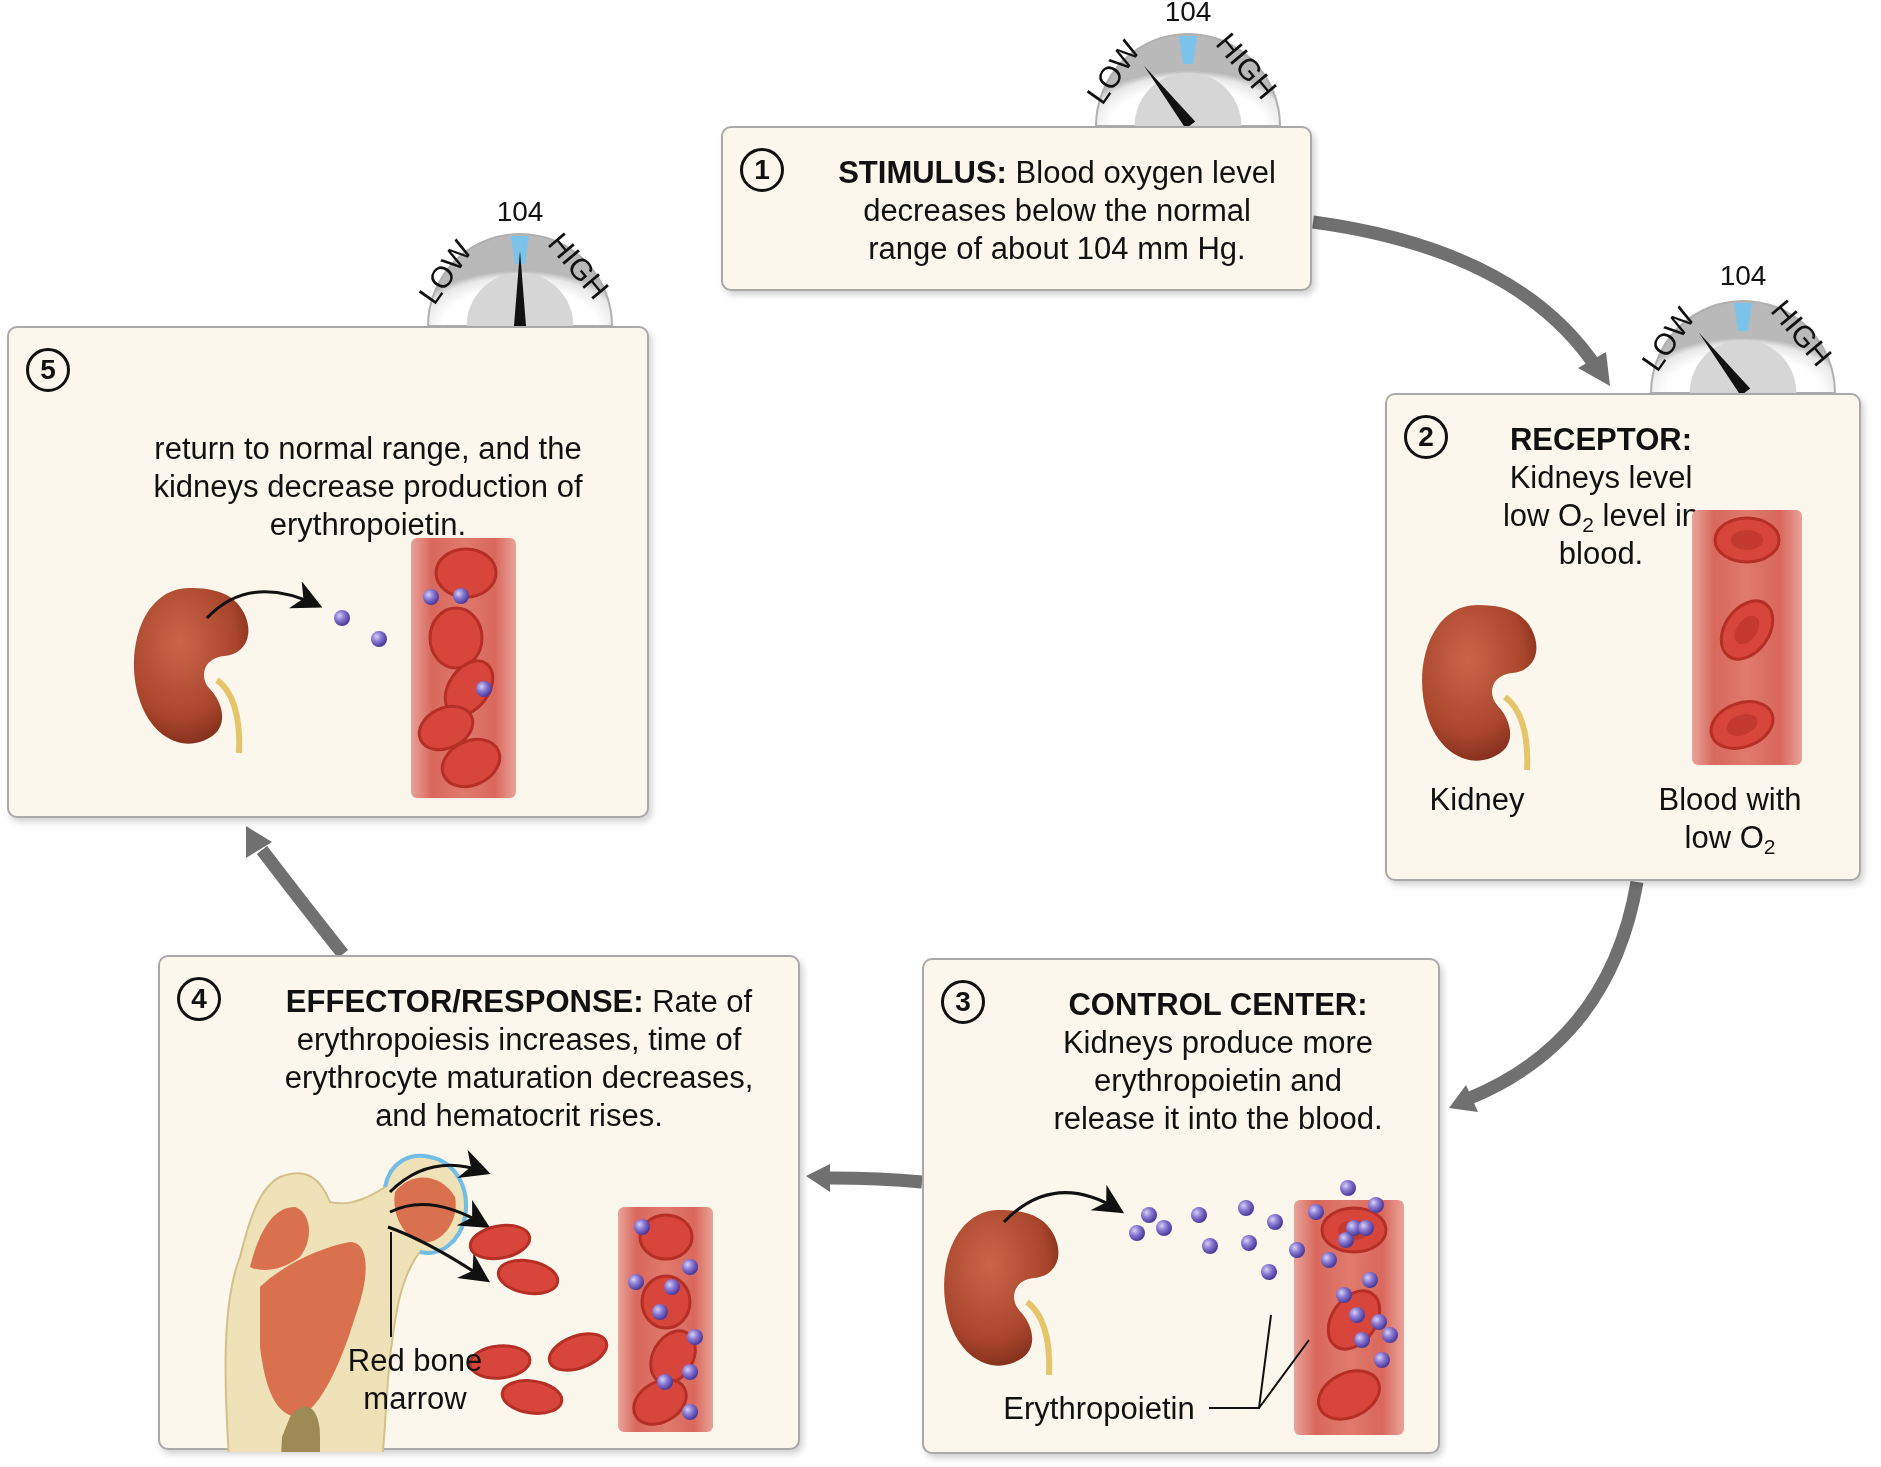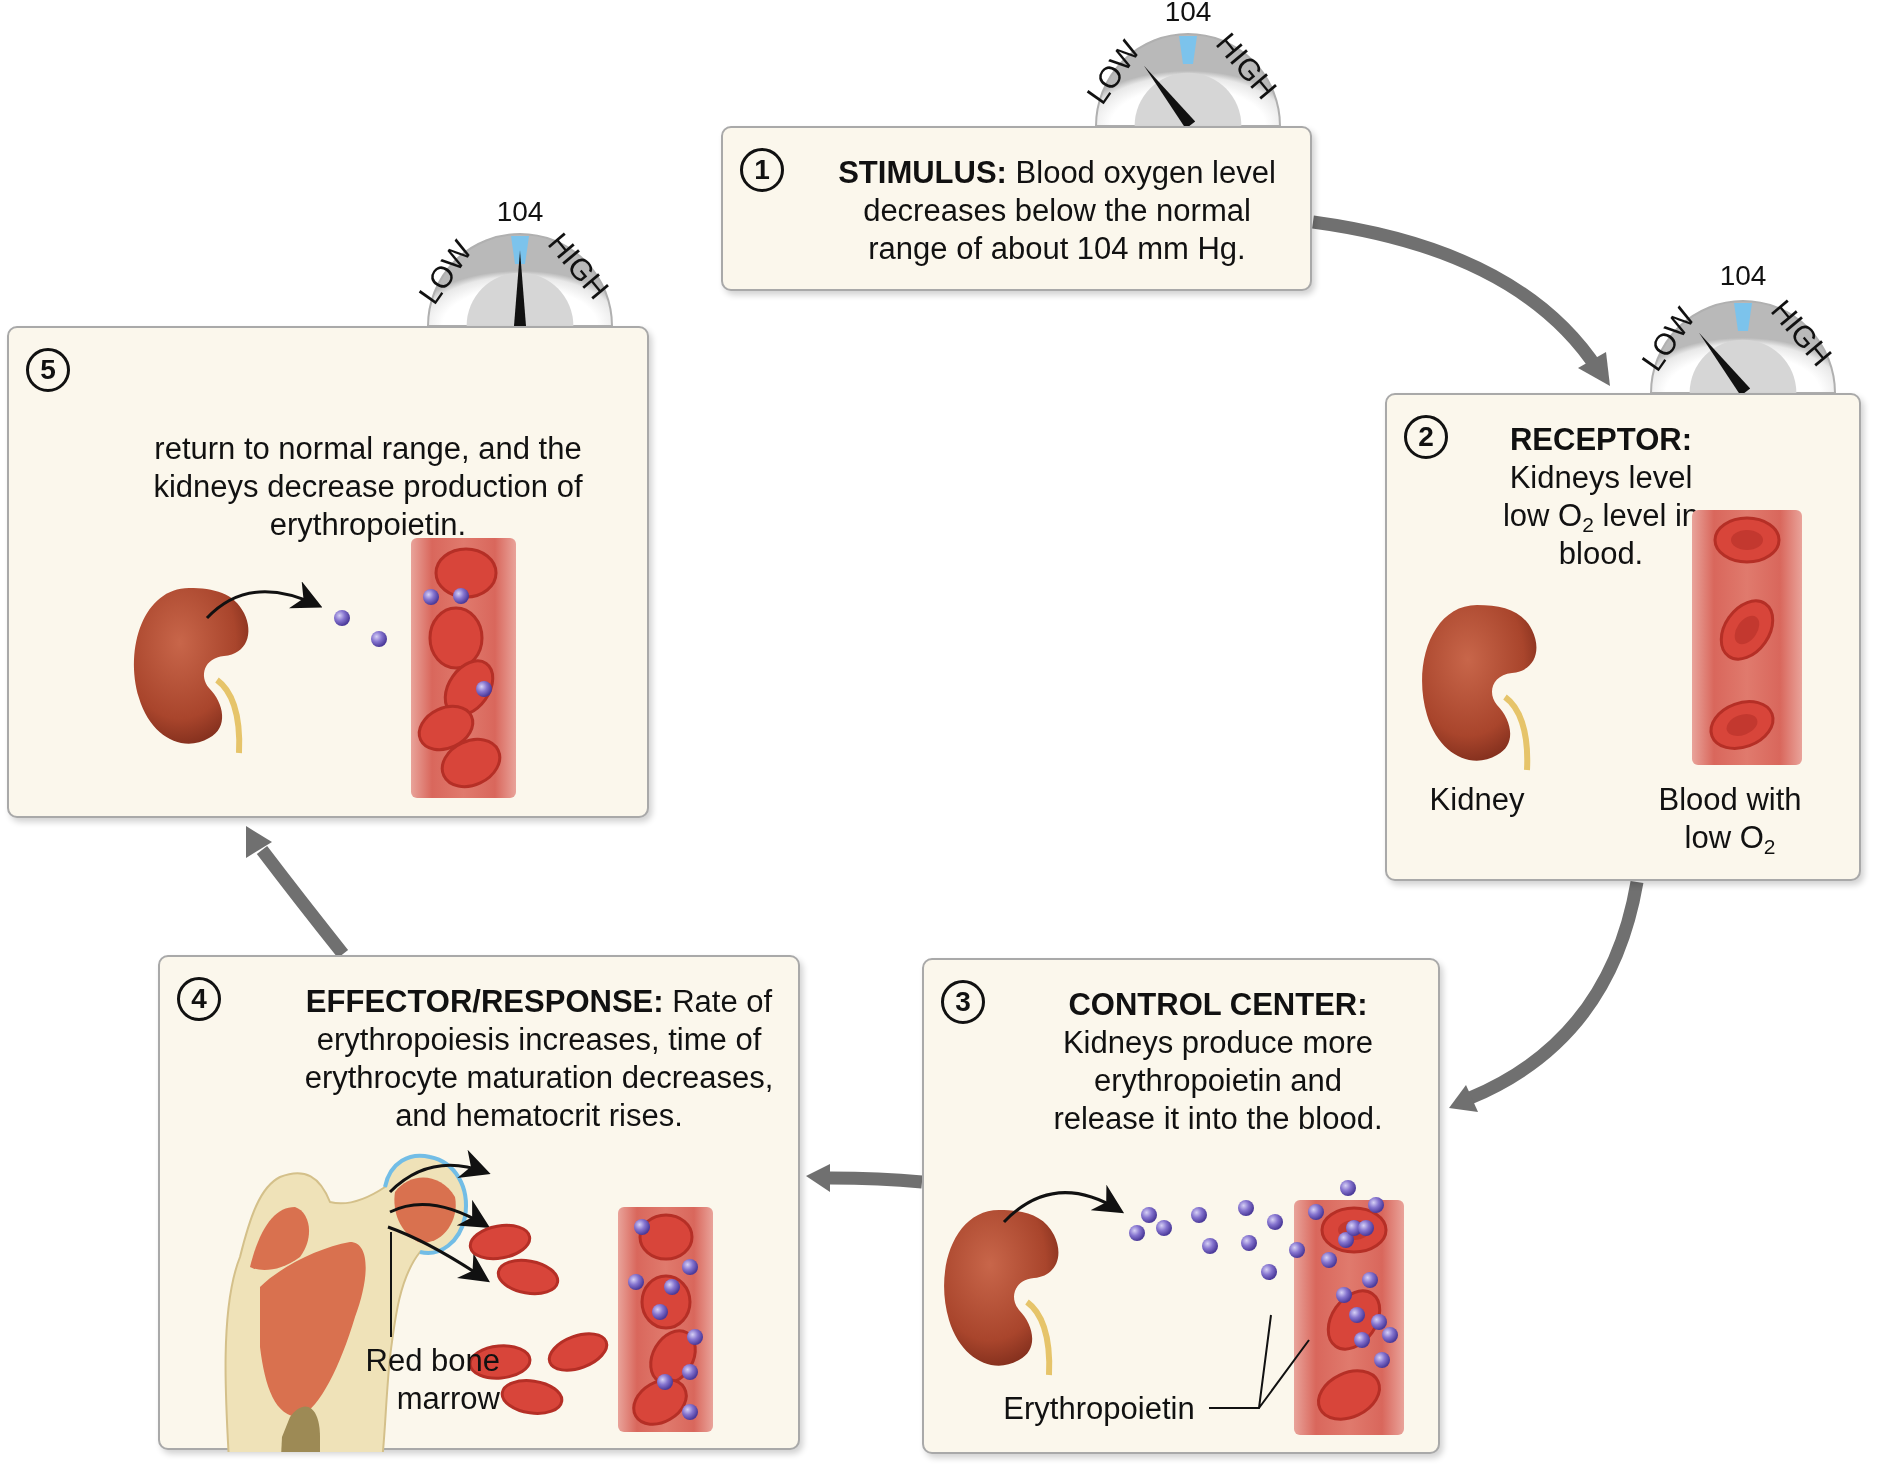--- a/index.html
+++ b/index.html
@@ -188,21 +188,21 @@
           <circle cx="424" cy="228" r="8" fill="url(#epoGrad)"></circle>
           <circle cx="452" cy="245" r="8" fill="url(#epoGrad)"></circle>
         </g>
       <path d="M285,448 L335,448 L347,355 M335,448 L385,380" fill="none" stroke="#111" stroke-width="2"></path>
     </svg>
     <div class="lbl" style="left:60px; top:430px; width:230px; text-align:center;">Erythropoietin</div>
   </div>
 
   <div class="box" style="left:158px; top:955px; width:642px; height:495px;">
     <div class="num" style="left:17px; top:20px;">4</div>
-    <div class="text" style="left:84px; top:26px; width:550px;margin-left:20px;">
+    <div class="text" style="left:84px; top:26px; width:550px;">
       <span class="title">EFFECTOR/RESPONSE:</span>
       <span>Rate of</span><br>
       <span>erythropoiesis increases, time of</span><br>
       <span>erythrocyte maturation decreases,</span><br>
       <span>and hematocrit rises.</span>
     </div>
     <svg style="position:absolute; left:0; top:0;" width="642" height="495">
       <g transform="translate(60,190)">
         <path d="M10,330 C5,250 0,160 20,110 C30,70 40,40 60,30 C85,20 100,30 110,55 C130,60 150,50 165,40 C170,15 190,5 210,10 C235,15 250,40 245,70 C240,95 220,110 200,105 C180,130 175,170 170,210 C165,260 165,300 160,330 Z" fill="#efe2b8" stroke="#d4c08a" stroke-width="2"></path>
         <path d="M165,40 C170,15 190,5 210,10 C235,15 250,40 245,70 C240,95 220,110 200,105" fill="none" stroke="#72bde6" stroke-width="4"></path>
@@ -236,21 +236,21 @@
           <circle cx="512" cy="330" r="8" fill="url(#epoGrad)"></circle>
           <circle cx="530" cy="310" r="8" fill="url(#epoGrad)"></circle>
           <circle cx="500" cy="355" r="8" fill="url(#epoGrad)"></circle>
           <circle cx="535" cy="380" r="8" fill="url(#epoGrad)"></circle>
           <circle cx="530" cy="415" r="8" fill="url(#epoGrad)"></circle>
           <circle cx="505" cy="425" r="8" fill="url(#epoGrad)"></circle>
           <circle cx="530" cy="455" r="8" fill="url(#epoGrad)"></circle>
           <circle cx="476" cy="325" r="8" fill="url(#epoGrad)"></circle>
         </g>
     </svg>
-    <div class="lbl" style="left:170px; top:385px; width:170px; text-align:right;">
+    <div class="lbl" style="left:170px; top:385px; width:170px; text-align:center;">
       <span>Red bone</span><br>
       <span>marrow</span>
     </div>
   </div>
 
   <div class="box" style="left:7px; top:326px; width:642px; height:492px;">
     <div class="num" style="left:17px; top:20px;">5</div>
     <div class="text" style="left:84px; top:26px; width:550px;">
       <br>
       <br>

